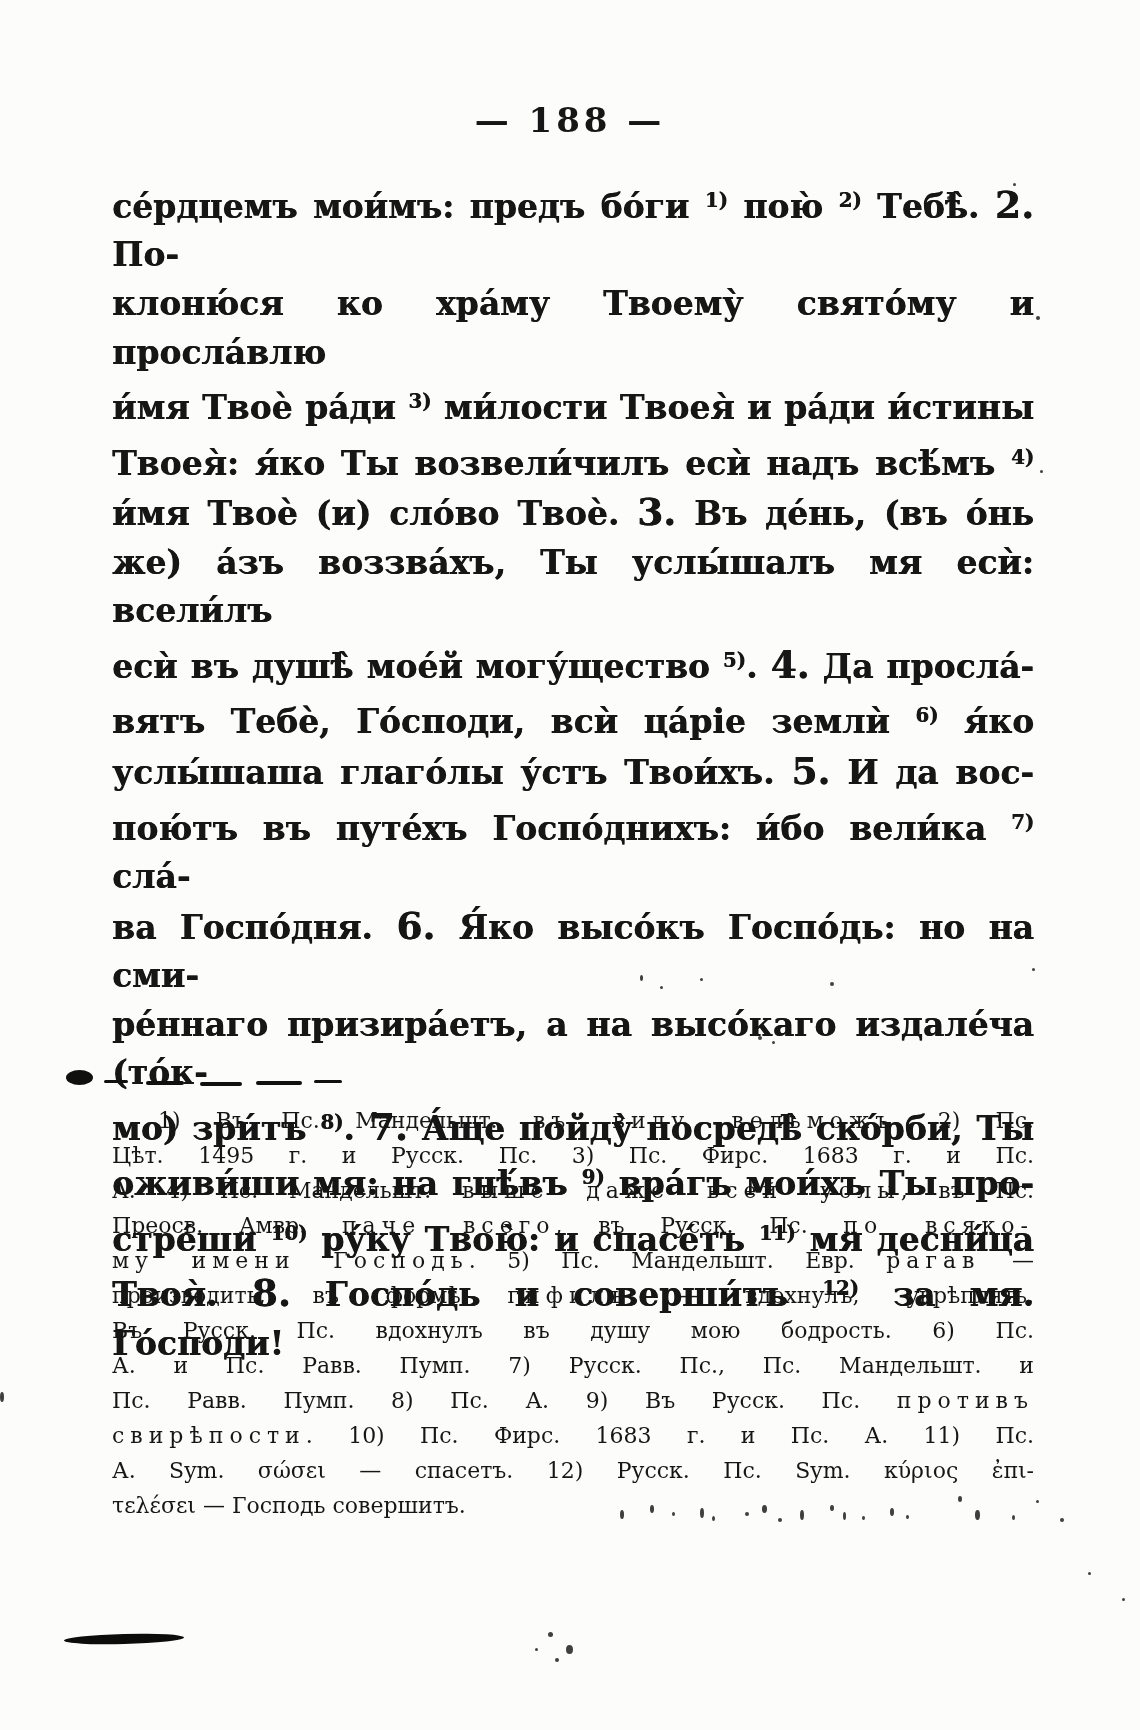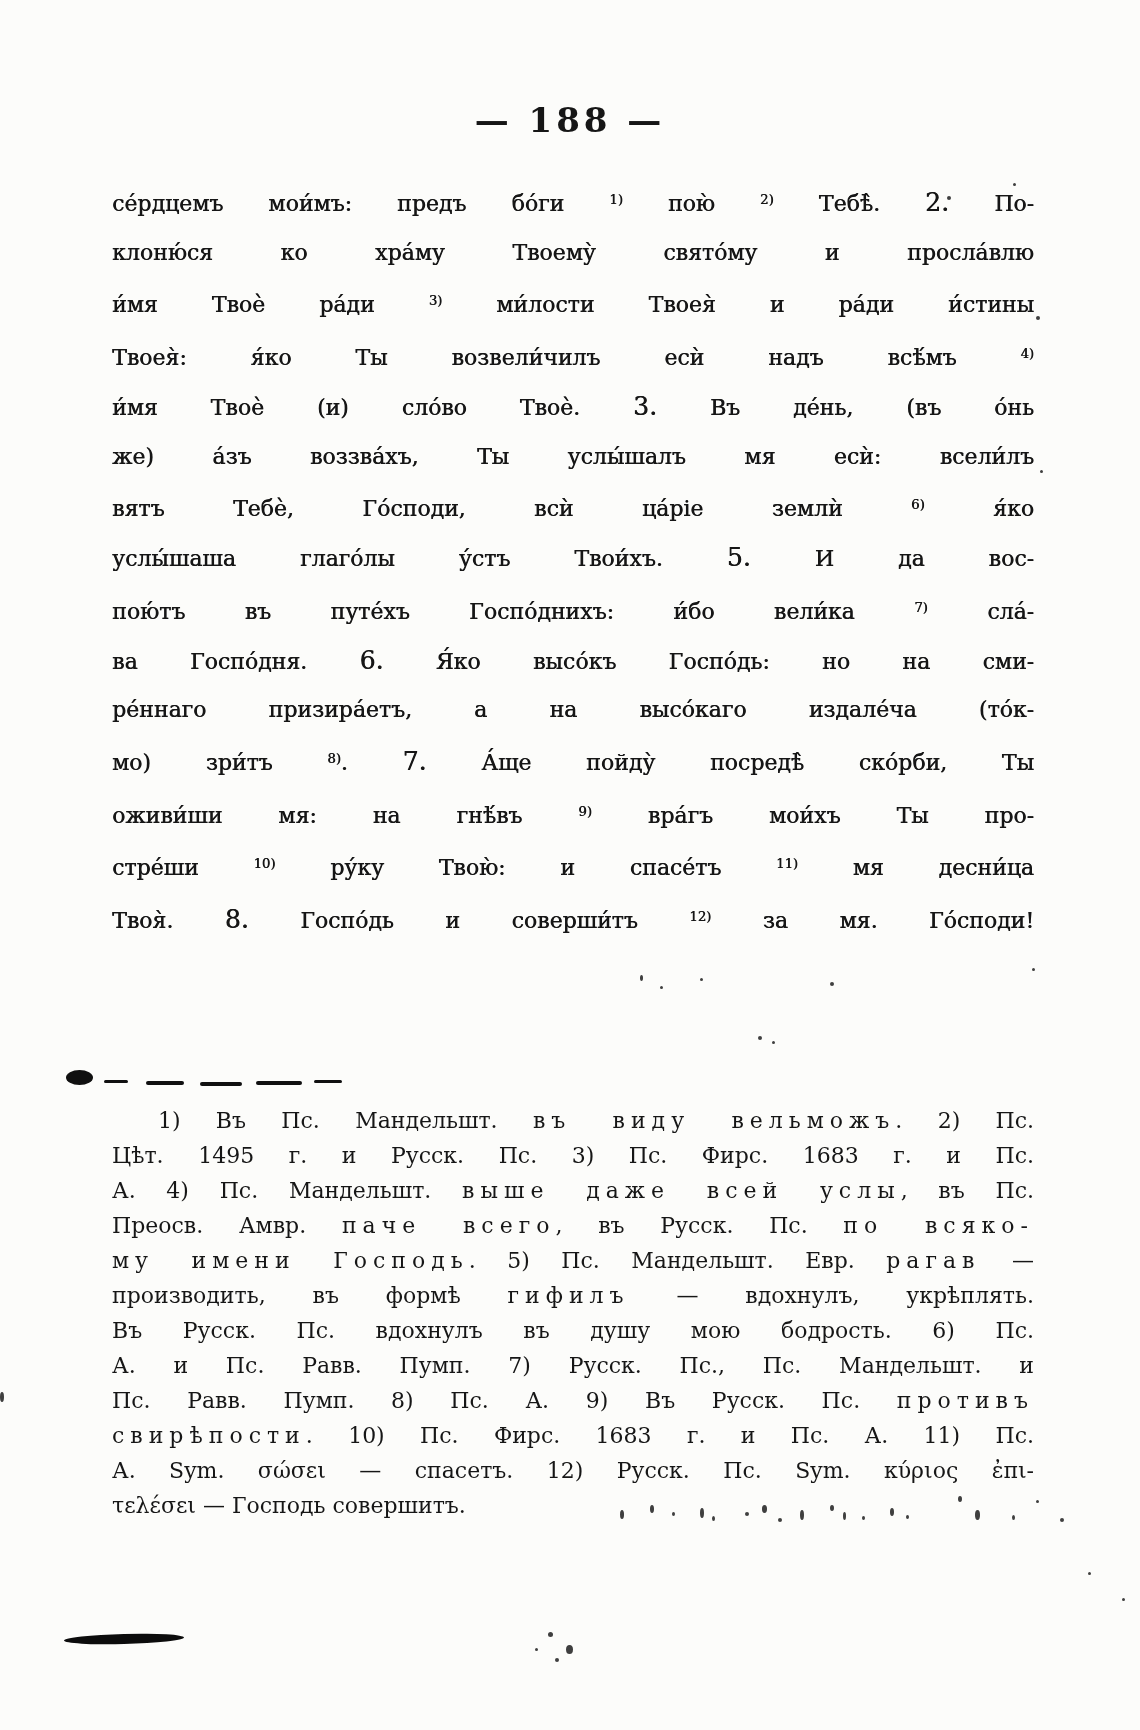--- a/index.html
+++ b/index.html
@@ -10,21 +10,21 @@
     background:var(--paper,#fcfcfa);
     color:var(--ink,#161616);
     font-family:"DejaVu Serif", serif;
   }
   .pageno {
     position:absolute; top:100px; left:0; width:100%;
     text-align:center; font-size:34px; font-weight:bold; letter-spacing:4px;
   }
   .psalm { position:absolute; left:112px; top:176px; width:922px; }
   .psalm .tline {
-    font-size:22px; font-weight:normal; line-height:48.6px;
+    font-size:33px; font-weight:bold; line-height:48.6px;
     text-align:justify; text-align-last:justify;
     text-shadow:0.5px 0 0 currentColor;
   }
   .s-n  { }
   .s-sup{ font-size:0.60em; vertical-align:0.55em; }
   .s-b  { font-size:1.14em; }
   .footnotes { position:absolute; left:112px; top:1103px; width:922px; }
   .footnotes .tline {
     font-size:22px; font-weight:normal; line-height:35px;
     text-align:justify; text-align-last:justify;
@@ -51,20 +51,21 @@
 
 <div class="pageno">— 188 —</div>
 
 <div class="psalm">
     <div class="tline"><span class="s-n">се́рдцемъ мои́мъ: предъ бо́ги </span><span class="s-sup">1)</span><span class="s-n"> пою̀ </span><span class="s-sup">2)</span><span class="s-n"> Тебѣ̀. </span><span class="s-b">2.</span><span class="s-n"> По-</span></div>
     <div class="tline"><span class="s-n">клоню́ся ко хра́му Твоему̀ свято́му и просла́влю</span></div>
     <div class="tline"><span class="s-n">и́мя Твоѐ ра́ди </span><span class="s-sup">3)</span><span class="s-n"> ми́лости Твоея̀ и ра́ди и́стины</span></div>
     <div class="tline"><span class="s-n">Твоея̀: я́ко Ты возвели́чилъ есѝ надъ всѣ́мъ </span><span class="s-sup">4)</span></div>
     <div class="tline"><span class="s-n">и́мя Твоѐ (и) сло́во Твоѐ. </span><span class="s-b">3.</span><span class="s-n"> Въ де́нь, (въ о́нь</span></div>
     <div class="tline"><span class="s-n">же) а́зъ воззва́хъ, Ты услы́шалъ мя есѝ: всели́лъ</span></div>
+    <div class="tline"><span class="s-n">есѝ въ душѣ̀ мое́й могу́щество </span><span class="s-sup">5)</span><span class="s-n">. </span><span class="s-b">4.</span><span class="s-n"> Да просла́-</span></div>
     <div class="tline"><span class="s-n">вятъ Тебѐ, Го́споди, всѝ ца́ріе землѝ </span><span class="s-sup">6)</span><span class="s-n"> я́ко</span></div>
     <div class="tline"><span class="s-n">услы́шаша глаго́лы у́стъ Твои́хъ. </span><span class="s-b">5.</span><span class="s-n"> И да вос-</span></div>
     <div class="tline"><span class="s-n">пою́тъ въ путе́хъ Госпо́днихъ: и́бо вели́ка </span><span class="s-sup">7)</span><span class="s-n"> сла́-</span></div>
     <div class="tline"><span class="s-n">ва Госпо́дня. </span><span class="s-b">6.</span><span class="s-n"> Я́ко высо́къ Госпо́дь: но на сми-</span></div>
     <div class="tline"><span class="s-n">ре́ннаго призира́етъ, а на высо́каго издале́ча (то́к-</span></div>
     <div class="tline"><span class="s-n">мо) зри́тъ </span><span class="s-sup">8)</span><span class="s-n">. </span><span class="s-b">7.</span><span class="s-n"> А́ще пойду̀ посредѣ̀ ско́рби, Ты</span></div>
     <div class="tline"><span class="s-n">оживи́ши мя: на гнѣ́въ </span><span class="s-sup">9)</span><span class="s-n"> вра́гъ мои́хъ Ты про-</span></div>
     <div class="tline"><span class="s-n">стре́ши </span><span class="s-sup">10)</span><span class="s-n"> ру́ку Твою̀: и спасе́тъ </span><span class="s-sup">11)</span><span class="s-n"> мя десни́ца</span></div>
     <div class="tline"><span class="s-n">Твоя̀. </span><span class="s-b">8.</span><span class="s-n"> Госпо́дь и соверши́тъ </span><span class="s-sup">12)</span><span class="s-n"> за мя. Го́споди!</span></div>
   </div>

